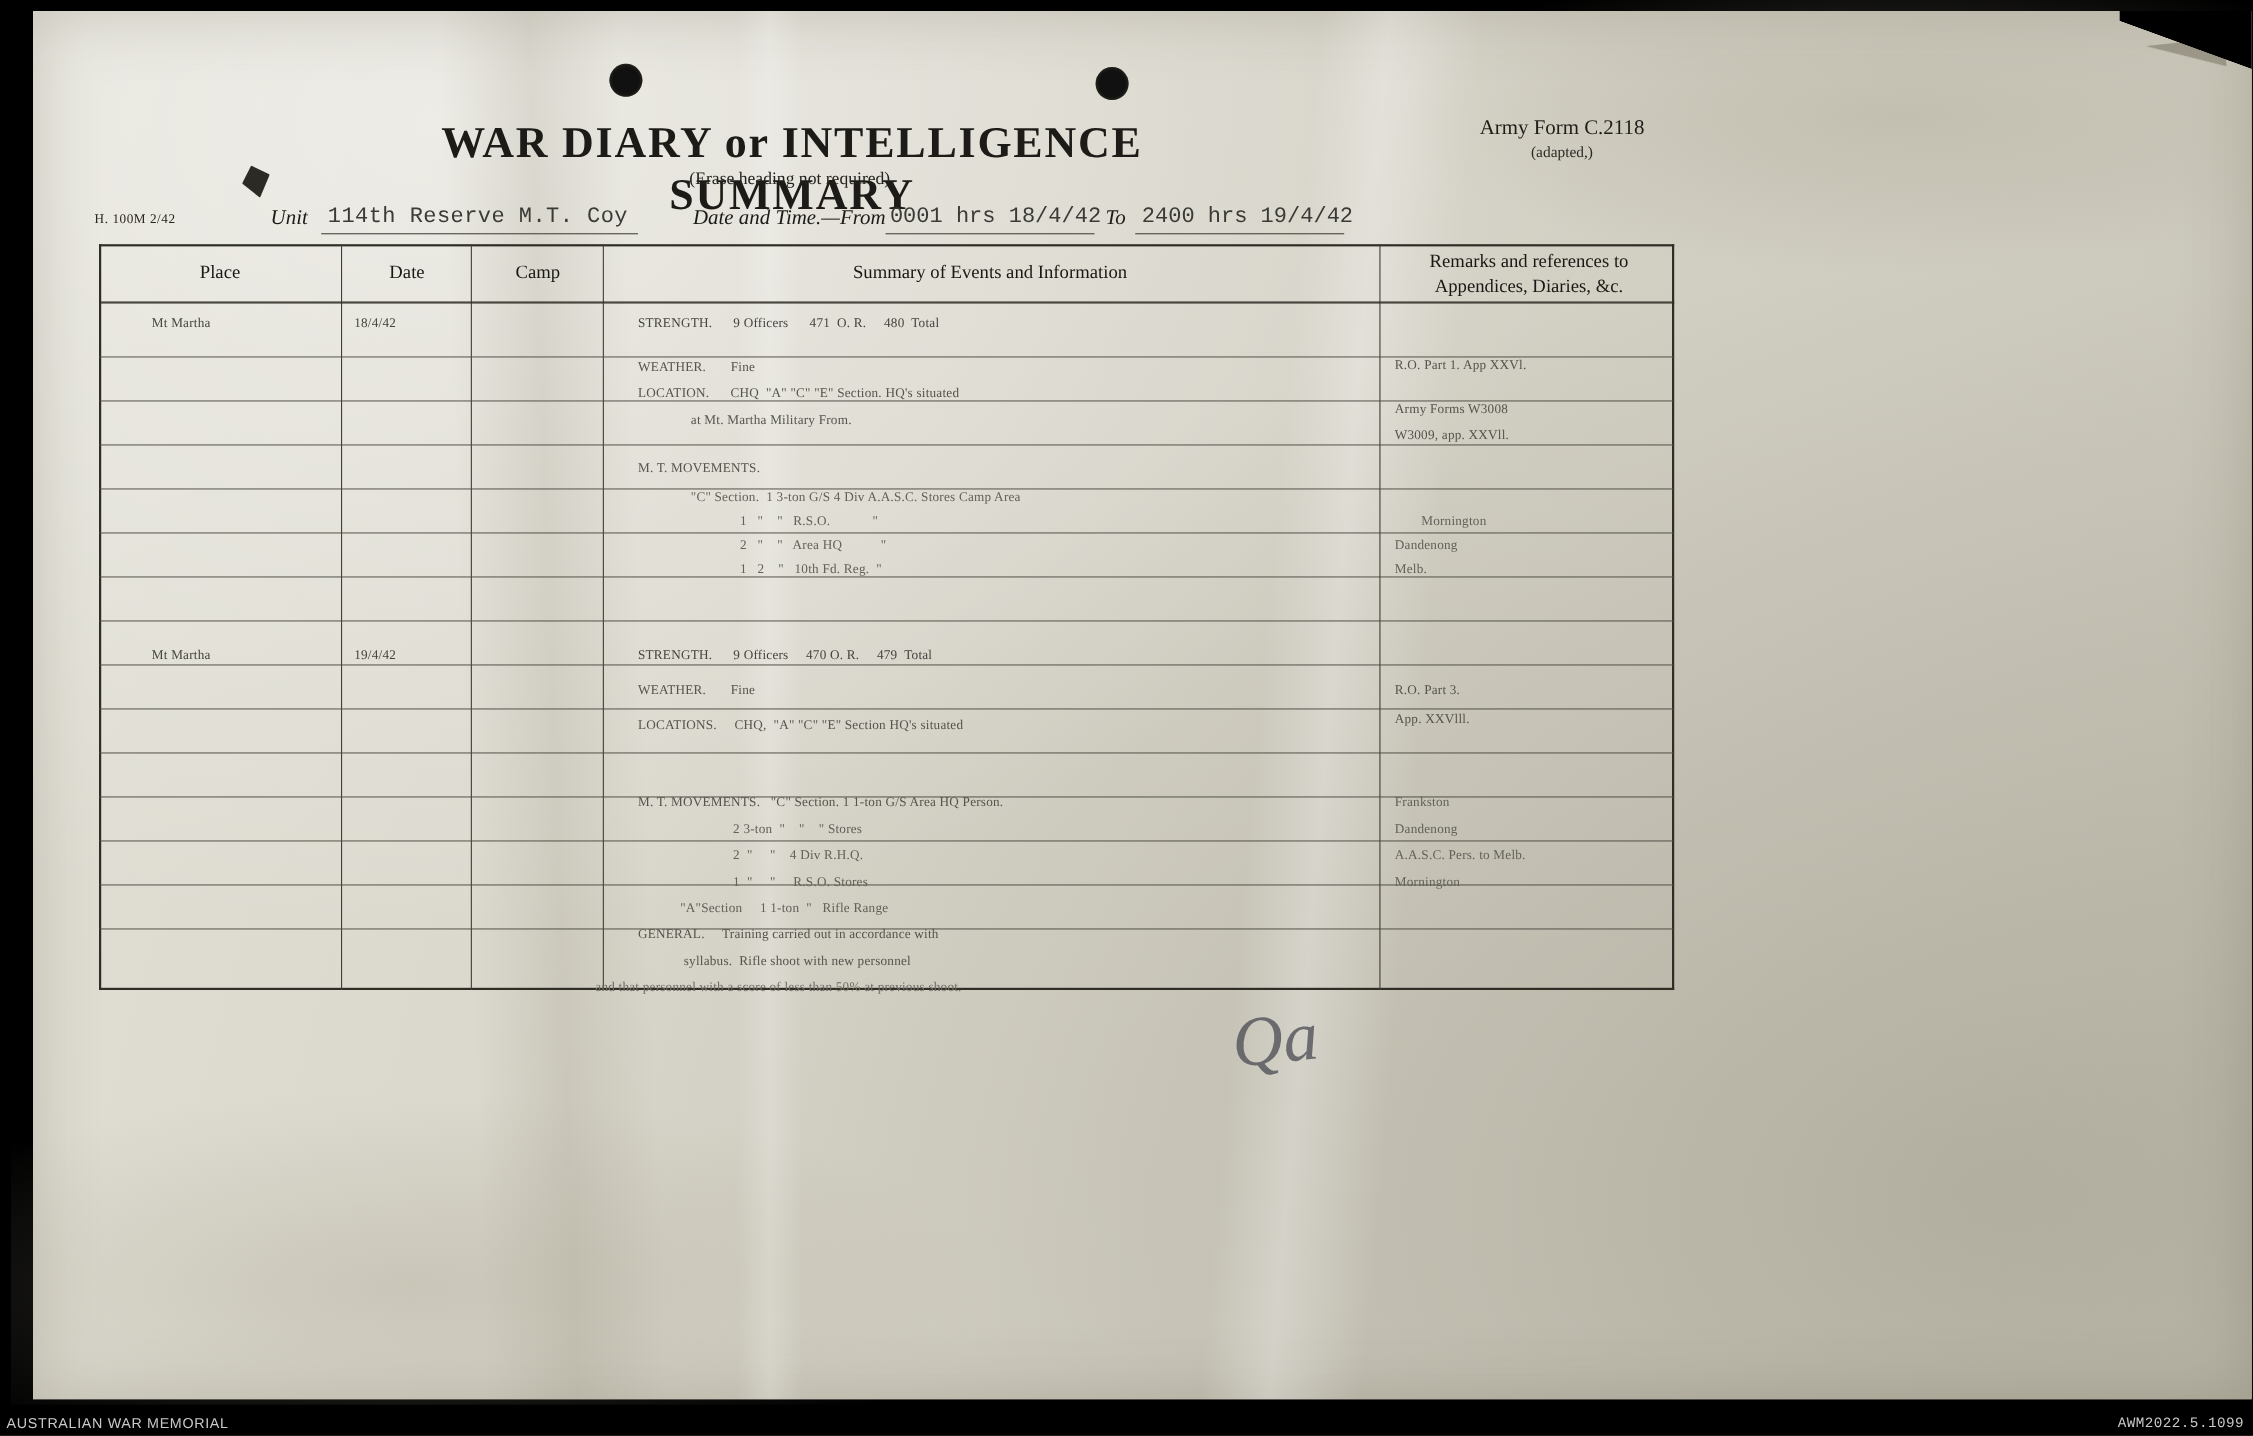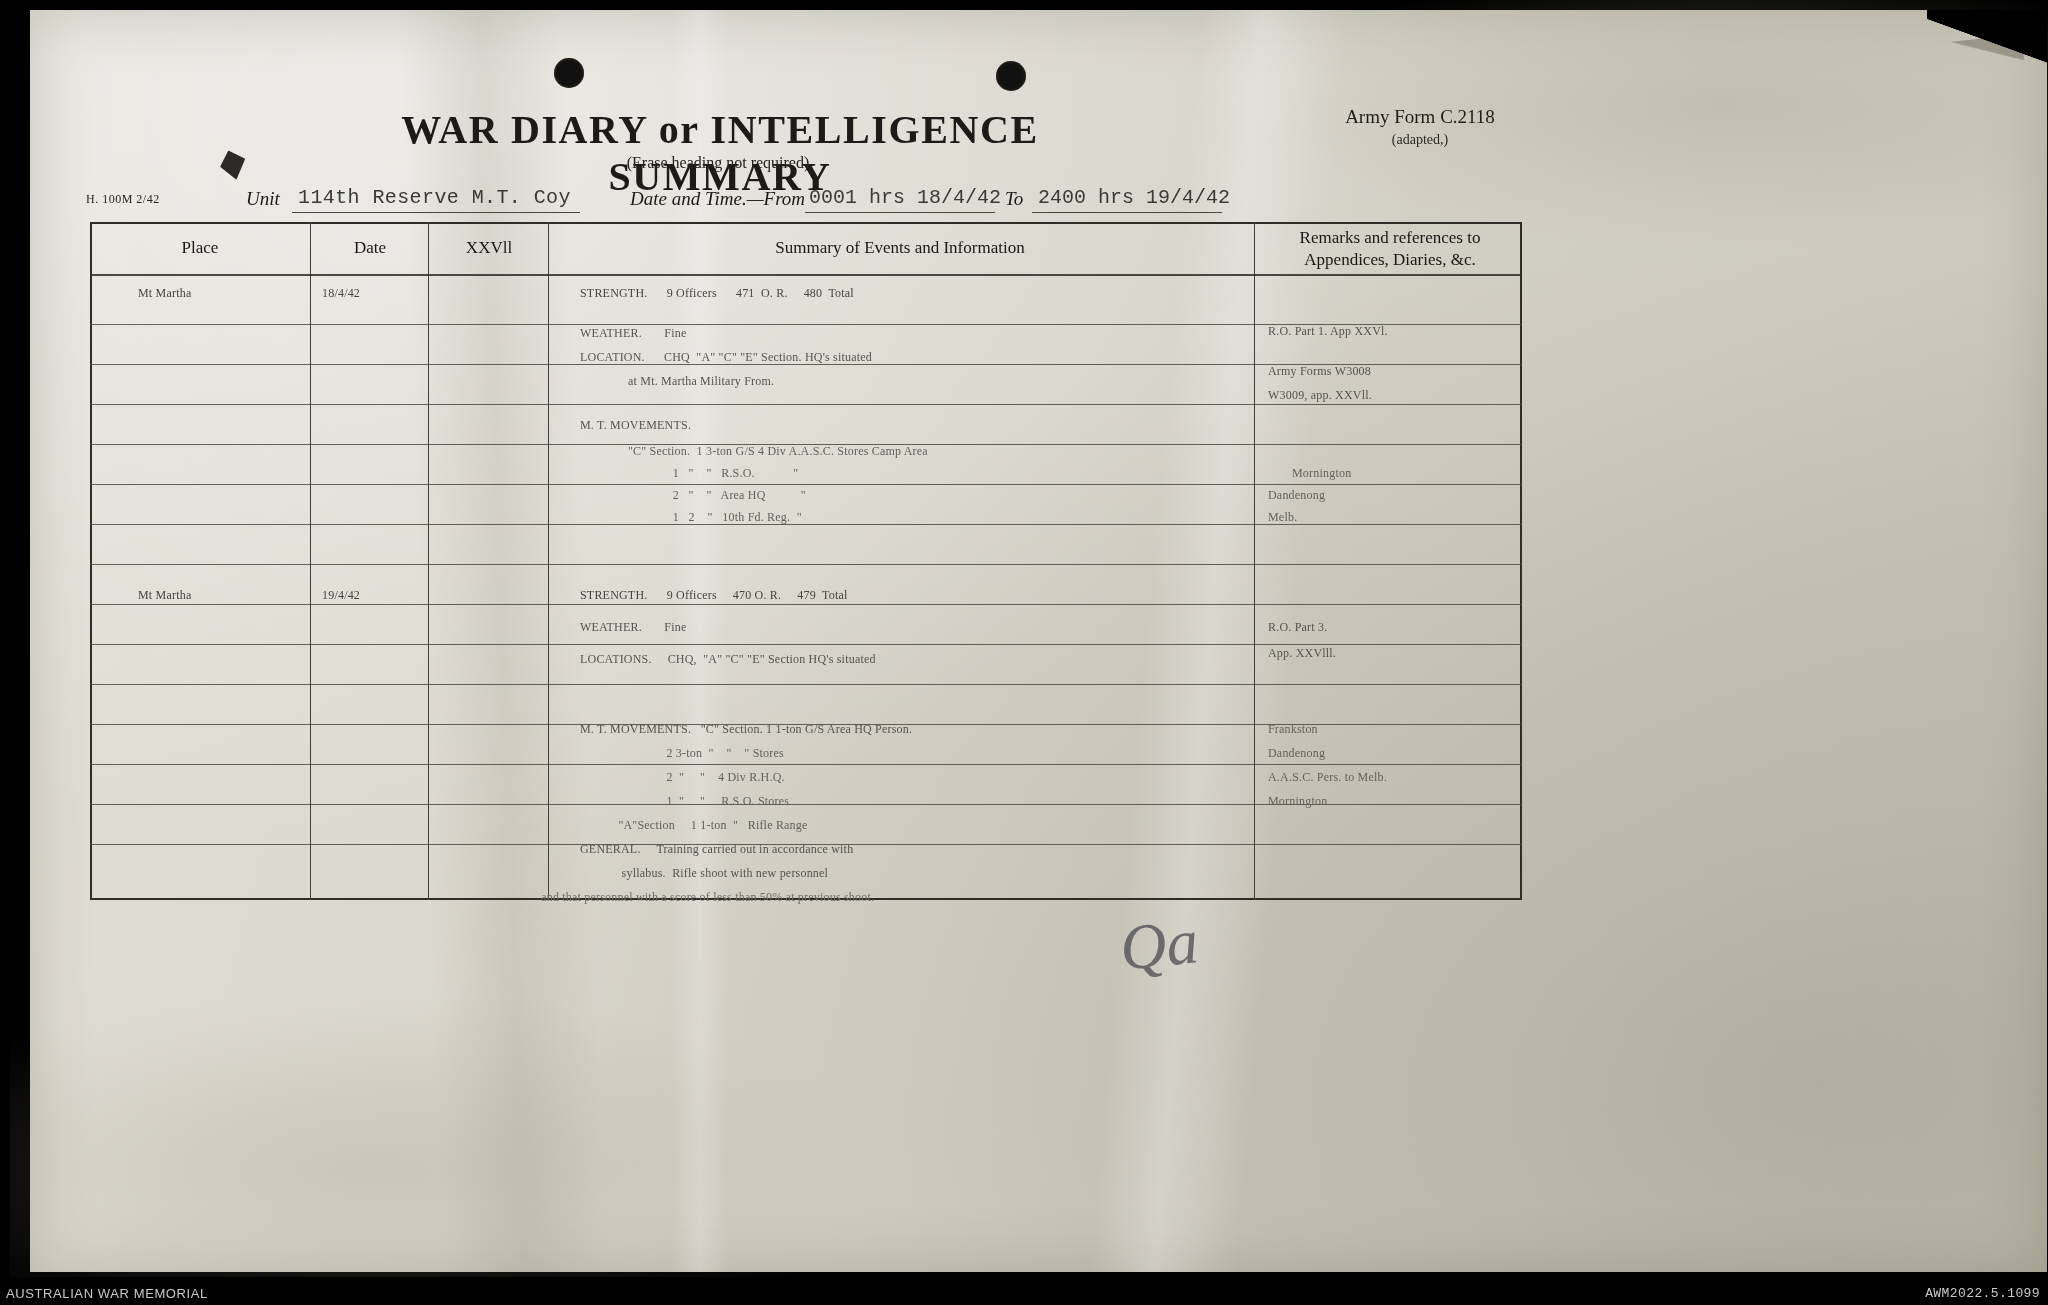--- a/index.html
+++ b/index.html
@@ -155,21 +155,21 @@
       <div class="hline" style="top:382px"></div>
       <div class="hline" style="top:422px"></div>
       <div class="hline" style="top:462px"></div>
       <div class="hline" style="top:502px"></div>
       <div class="hline" style="top:542px"></div>
       <div class="hline" style="top:582px"></div>
       <div class="hline" style="top:622px"></div>
 
       <div class="colhead" style="left:60px;top:16px;width:100px">Place</div>
       <div class="colhead" style="left:240px;top:16px;width:80px">Date</div>
-      <div class="colhead" style="left:358px;top:16px;width:82px">XXVll</div>
+      <div class="colhead" style="left:358px;top:16px;width:82px">Camp</div>
       <div class="colhead" style="left:520px;top:16px;width:580px">Summary of Events and Information</div>
       <div class="colhead" style="left:1172px;top:6px;width:256px">Remarks and references to</div>
       <div class="colhead" style="left:1172px;top:28px;width:256px">Appendices, Diaries, &amp;c.</div>
 
       <div class="cell" style="left:48px;top:64px">Mt Martha</div>
       <div class="cell" style="left:232px;top:64px">18/4/42</div>
 
       <div class="cell" style="left:490px;top:64px">STRENGTH.      9 Officers      471  O. R.     480  Total</div>
       <div class="cell dim" style="left:490px;top:104px">WEATHER.       Fine</div>
       <div class="cell dim" style="left:490px;top:128px">LOCATION.      CHQ  "A" "C" "E" Section. HQ's situated</div>

